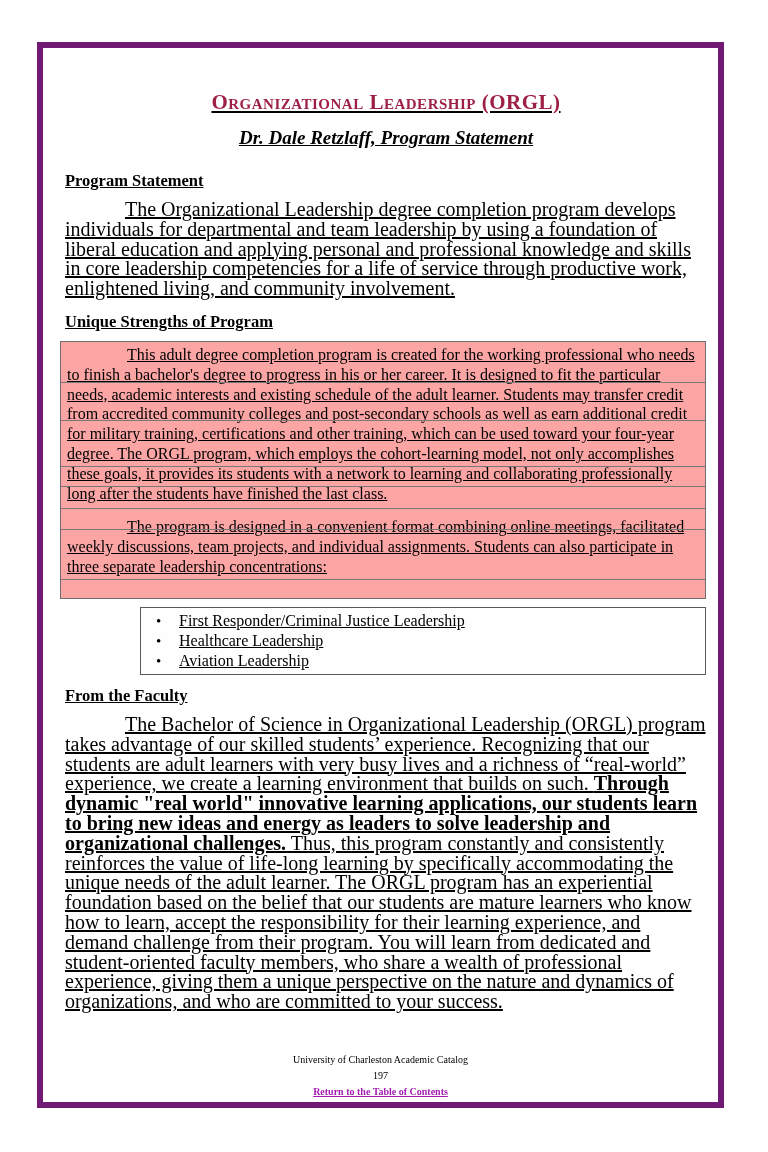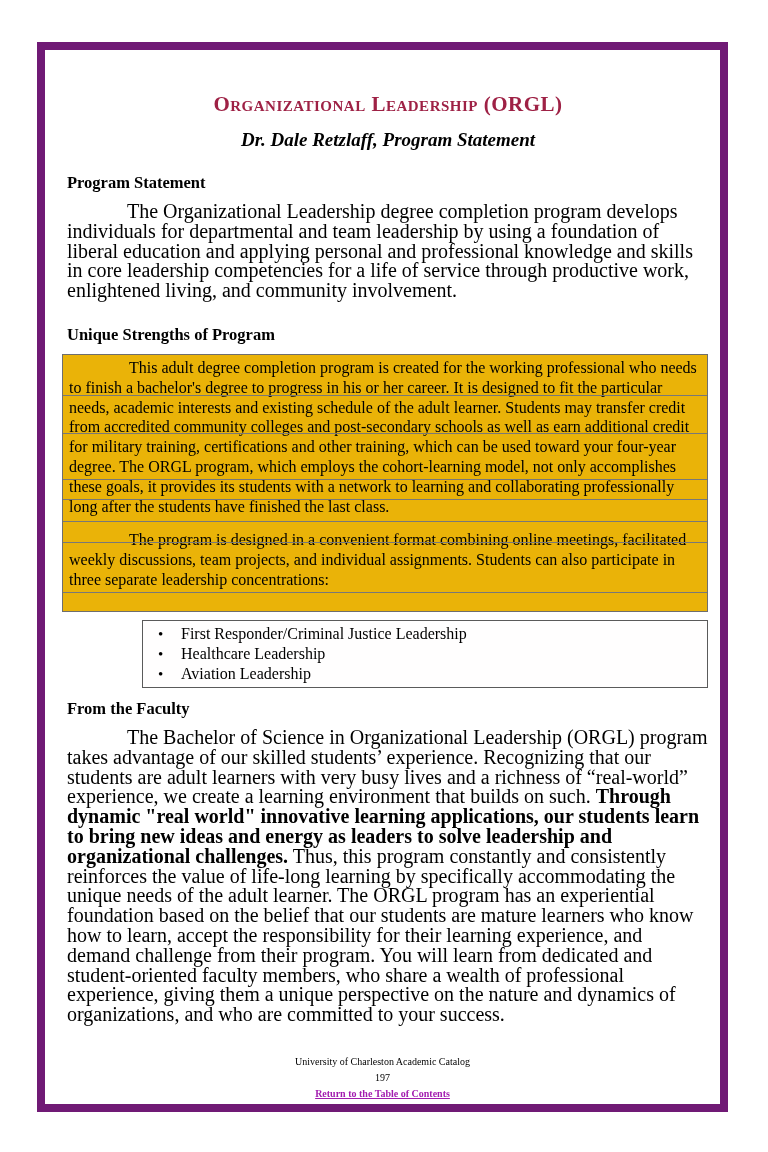--- a/index.html
+++ b/index.html
@@ -7,22 +7,23 @@
     width: 768px; height: 1152px;
     background: #ffffff;
     font-family: "Liberation Serif", "DejaVu Serif", serif;
     color: #000000;
     overflow: hidden;
   }
   .page-frame {
     position: absolute;
     left: 37px; top: 42px;
     width: 675px; height: 1054px;
-    border: 8px solid #701a75;
+    border: 6px solid #701a75;
     background: #ffffff;
+    text-decoration: underline;
   }
   .content {
     position: relative;
     padding: 0 11px 0 22px;
   }
   .doc-title {
     margin-top: 42px;
     text-align: center;
     font-variant: small-caps;
     font-weight: bold;
@@ -39,39 +40,39 @@
     font-size: 19px;
     line-height: 24px;
     color: #000000;
   }
   .section-heading {
     font-weight: bold;
     font-size: 16.5px;
     line-height: 20px;
   }
   .h-mission   { margin-top: 21px; }
-  .h-strengths { margin-top: 24px; }
+  .h-strengths { margin-top: 13px; }
   .h-faculty   { margin-top: 11px; }
   .body-para {
     margin-top: 9px;
     font-size: 20px;
     line-height: 19.8px;
     text-indent: 60px;
     text-align: left;
   }
   
   .table-box {
     position: relative;
     margin-top: 9px;
     margin-left: -5px;
     width: 644px;
     height: 256px;
     border: 1px solid #6e6e6e;
     overflow: hidden;
-    background: #eab308;
+    background: #fca5a5;
   }
   .table-box .cell-para {
     font-size: 16px;
     line-height: 19.8px;
     text-indent: 60px;
     padding: 3px 6px 0 6px;
   }
   .table-box .cell-para.second { padding-top: 0; margin-top: 14px; }
   .row-divider {
     position: absolute;

